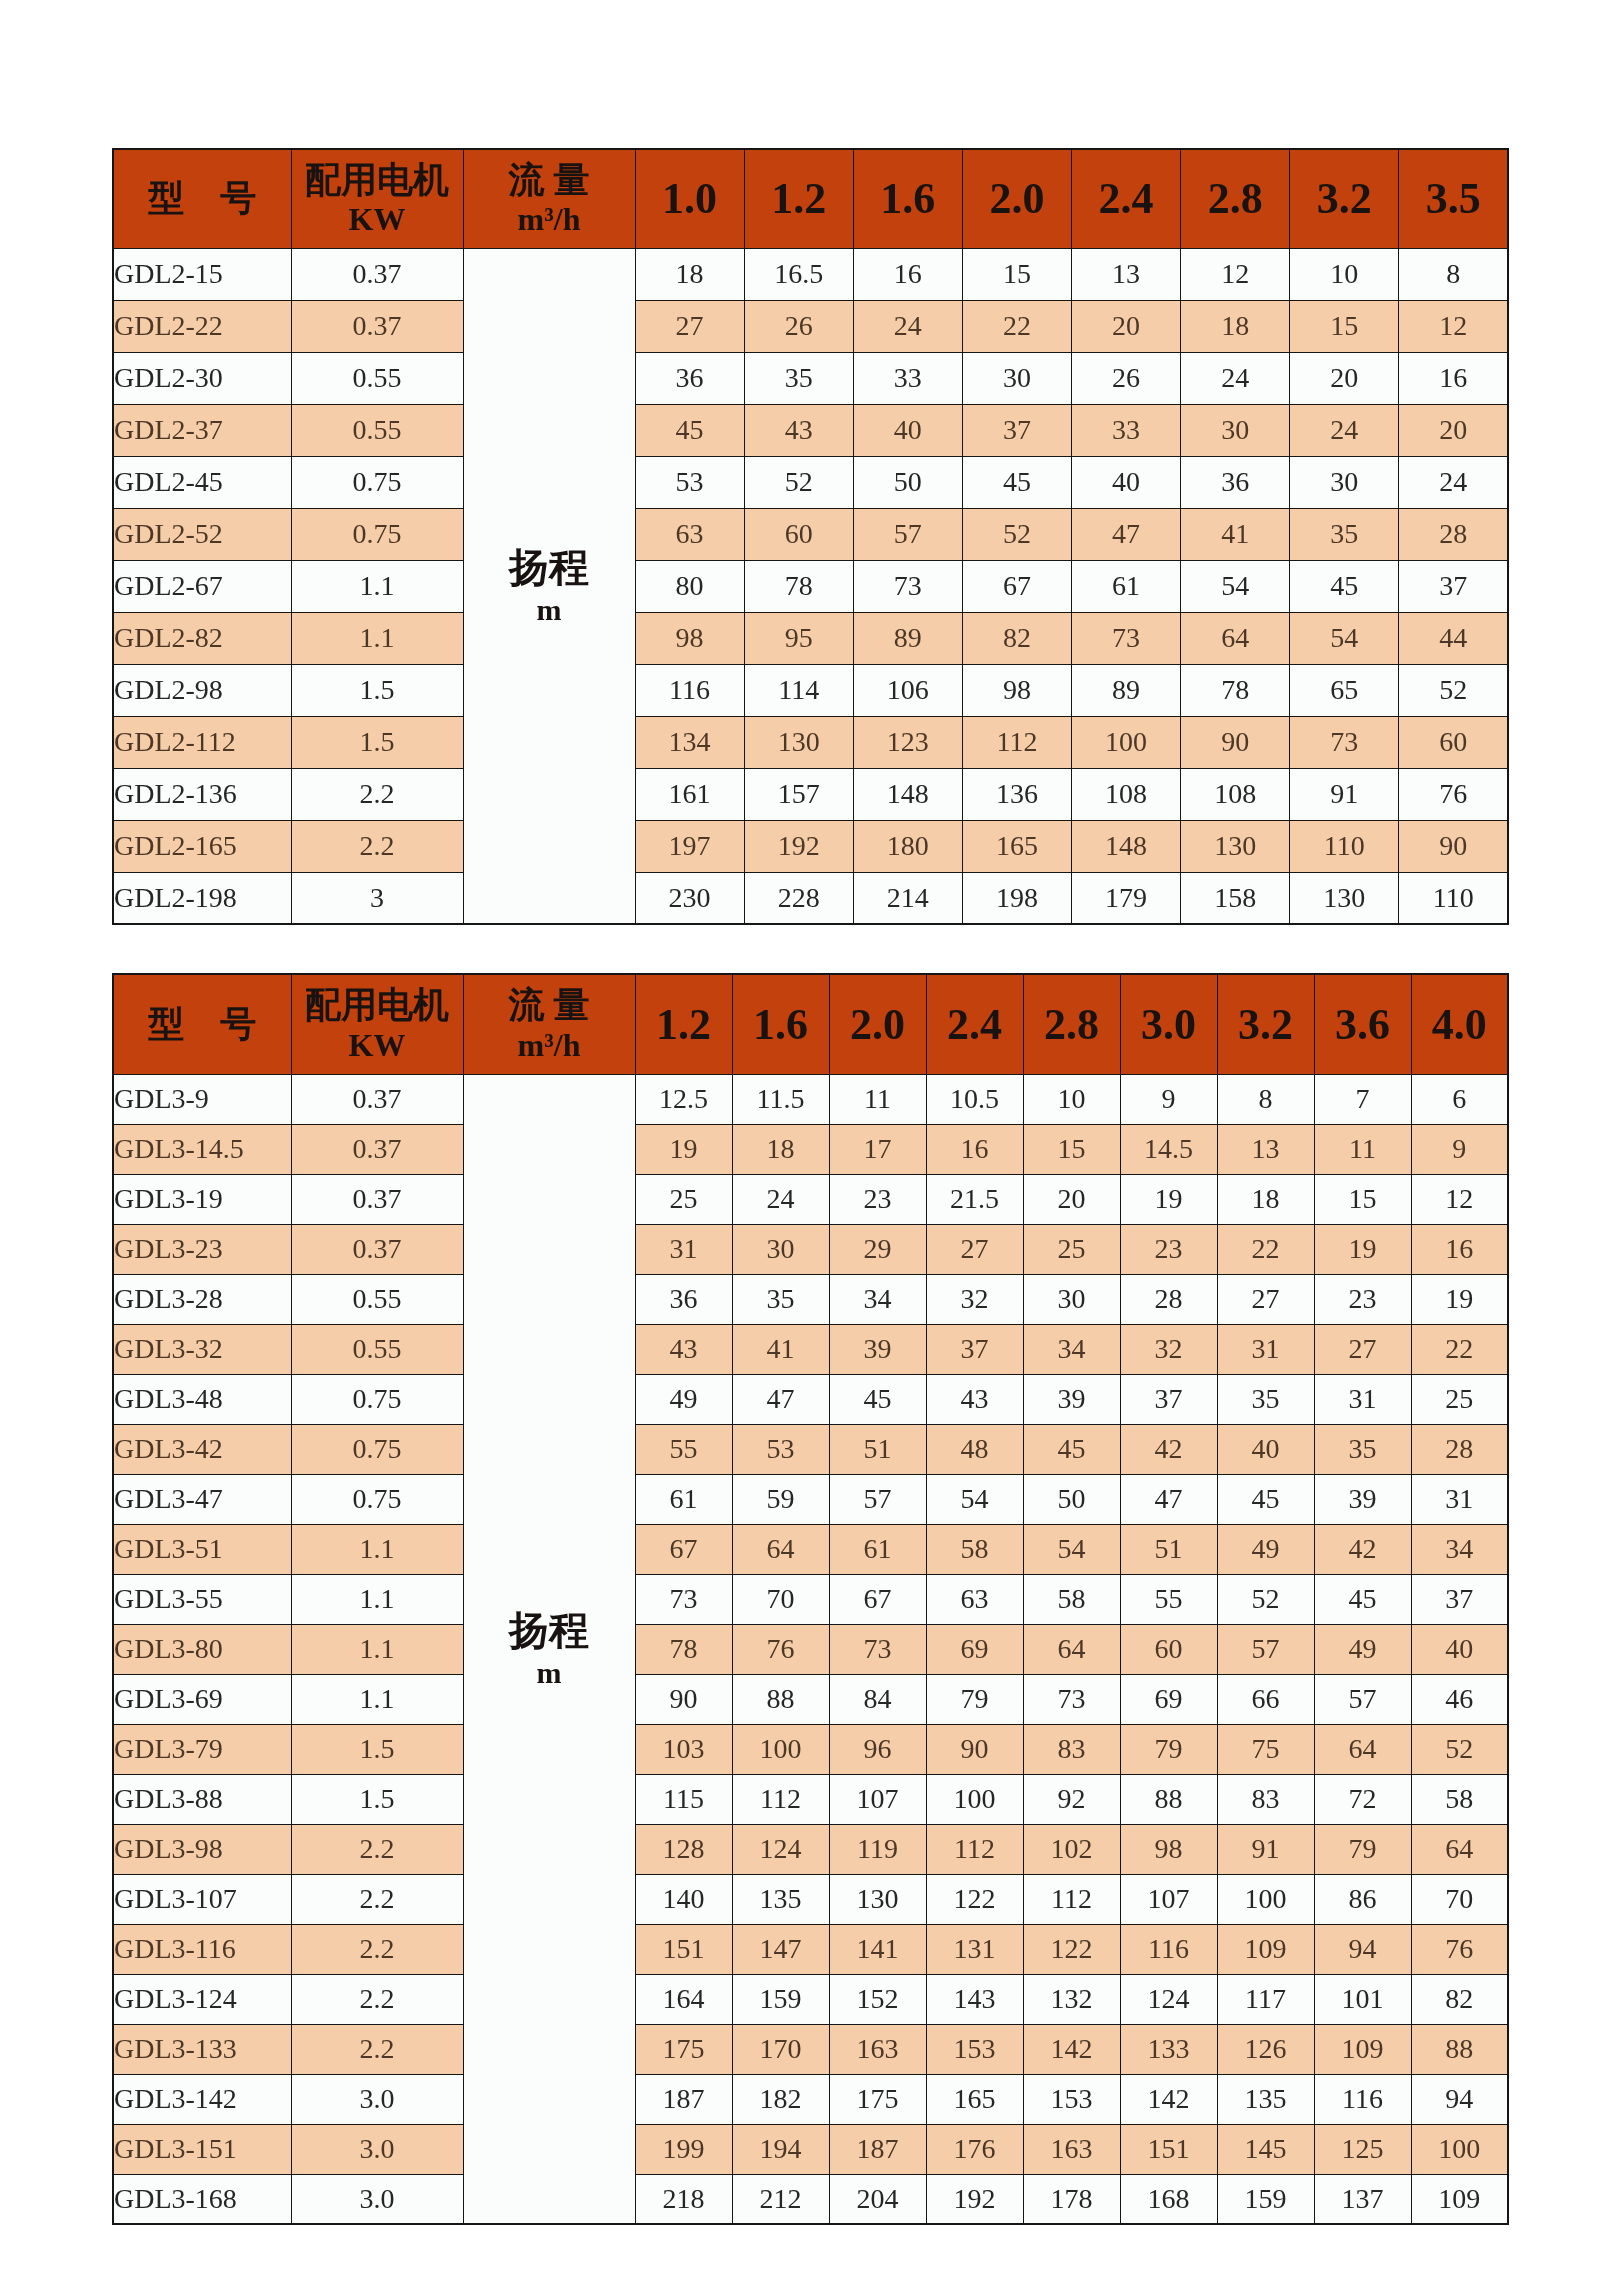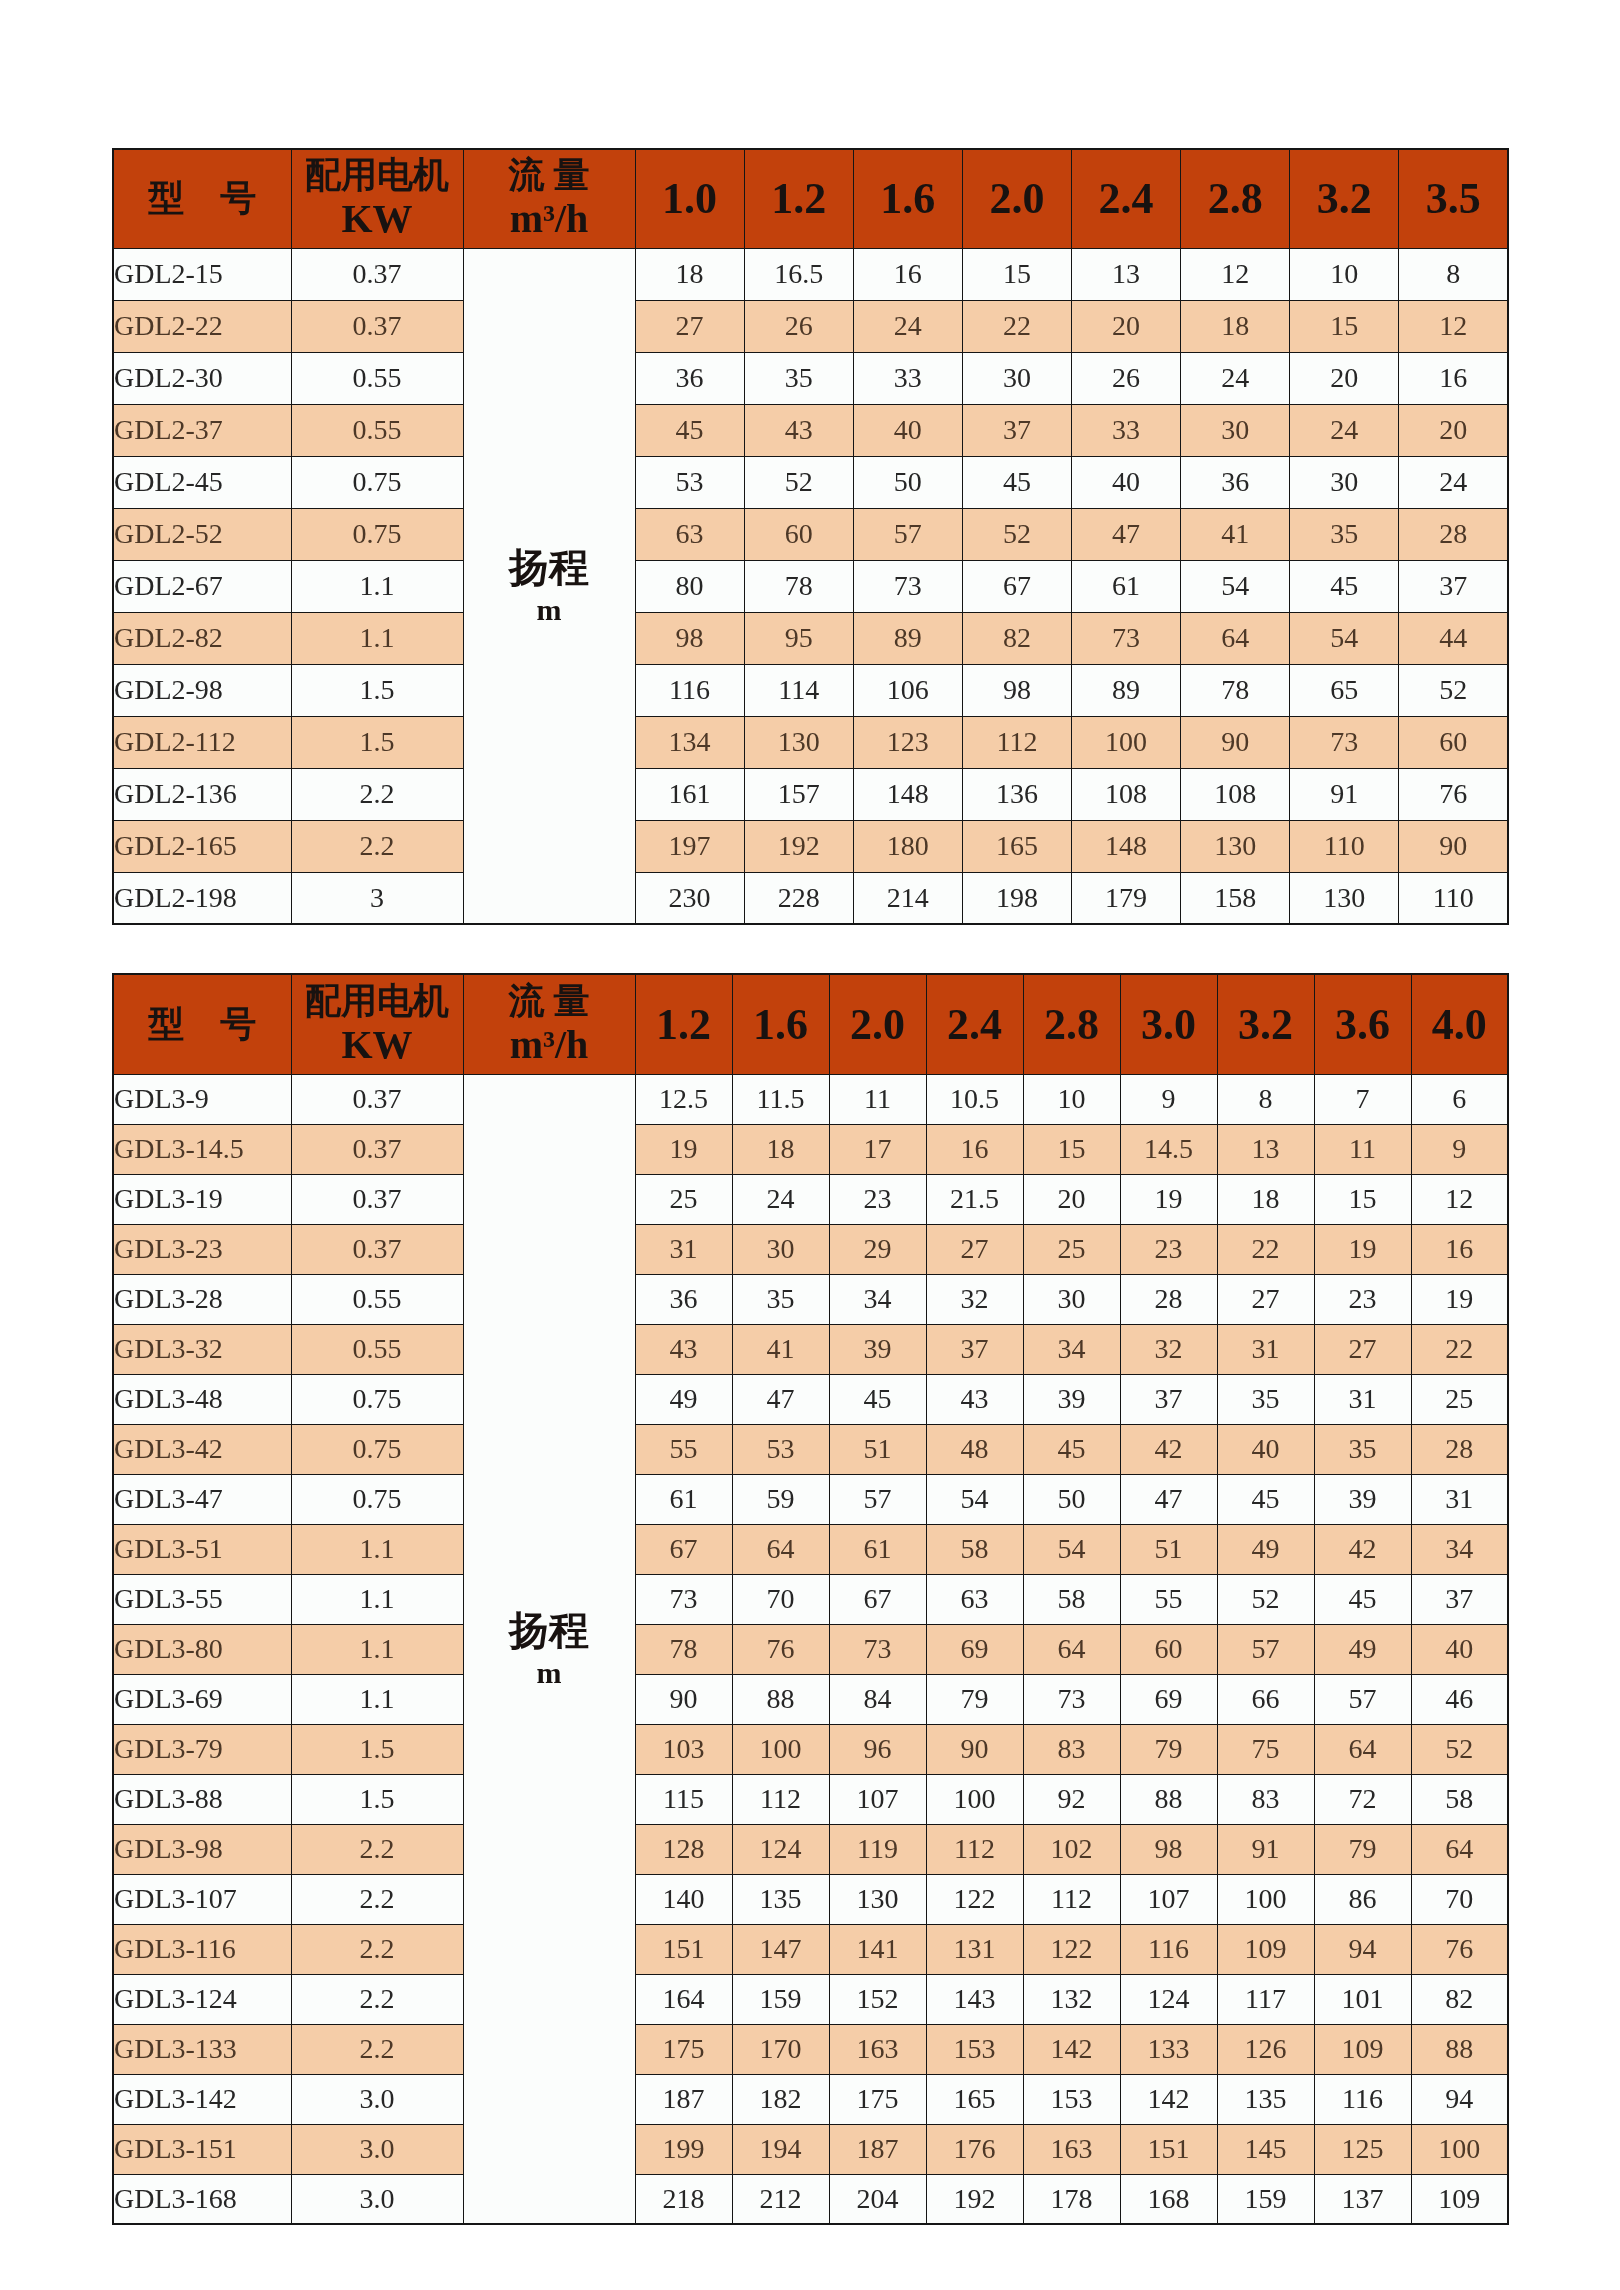--- a/index.html
+++ b/index.html
@@ -34,21 +34,21 @@
   col.c-kw    { width:172px; }
   col.c-flow  { width:172px; }
 
   thead th { background:#c2410c; font-weight:bold; color:#181210; }
   #t1 thead tr { height:99px; }
   #t2 thead tr { height:100px; }
   #t1 tbody tr { height:52px; }
   #t2 tbody tr { height:50px; }
 
   .hdr-cjk   { font-size:36px; line-height:1.15; }
-  .hdr-sub   { font-size:40px; line-height:1.15; }
+  .hdr-sub   { font-size:32px; line-height:1.15; }
   .hdr-flow  { font-size:44px; }
 
   tbody td { font-size:28px; color:#262626; }
   tbody tr:nth-child(odd)  td { background:#FBFDFC; }
   tbody tr:nth-child(even) td { background:#F5CDA8; color:#4d3827; }
 
   td.model-cell { text-align:left; padding-left:0; }
 
   td.span-cell {
     background:#FBFDFC !important;

